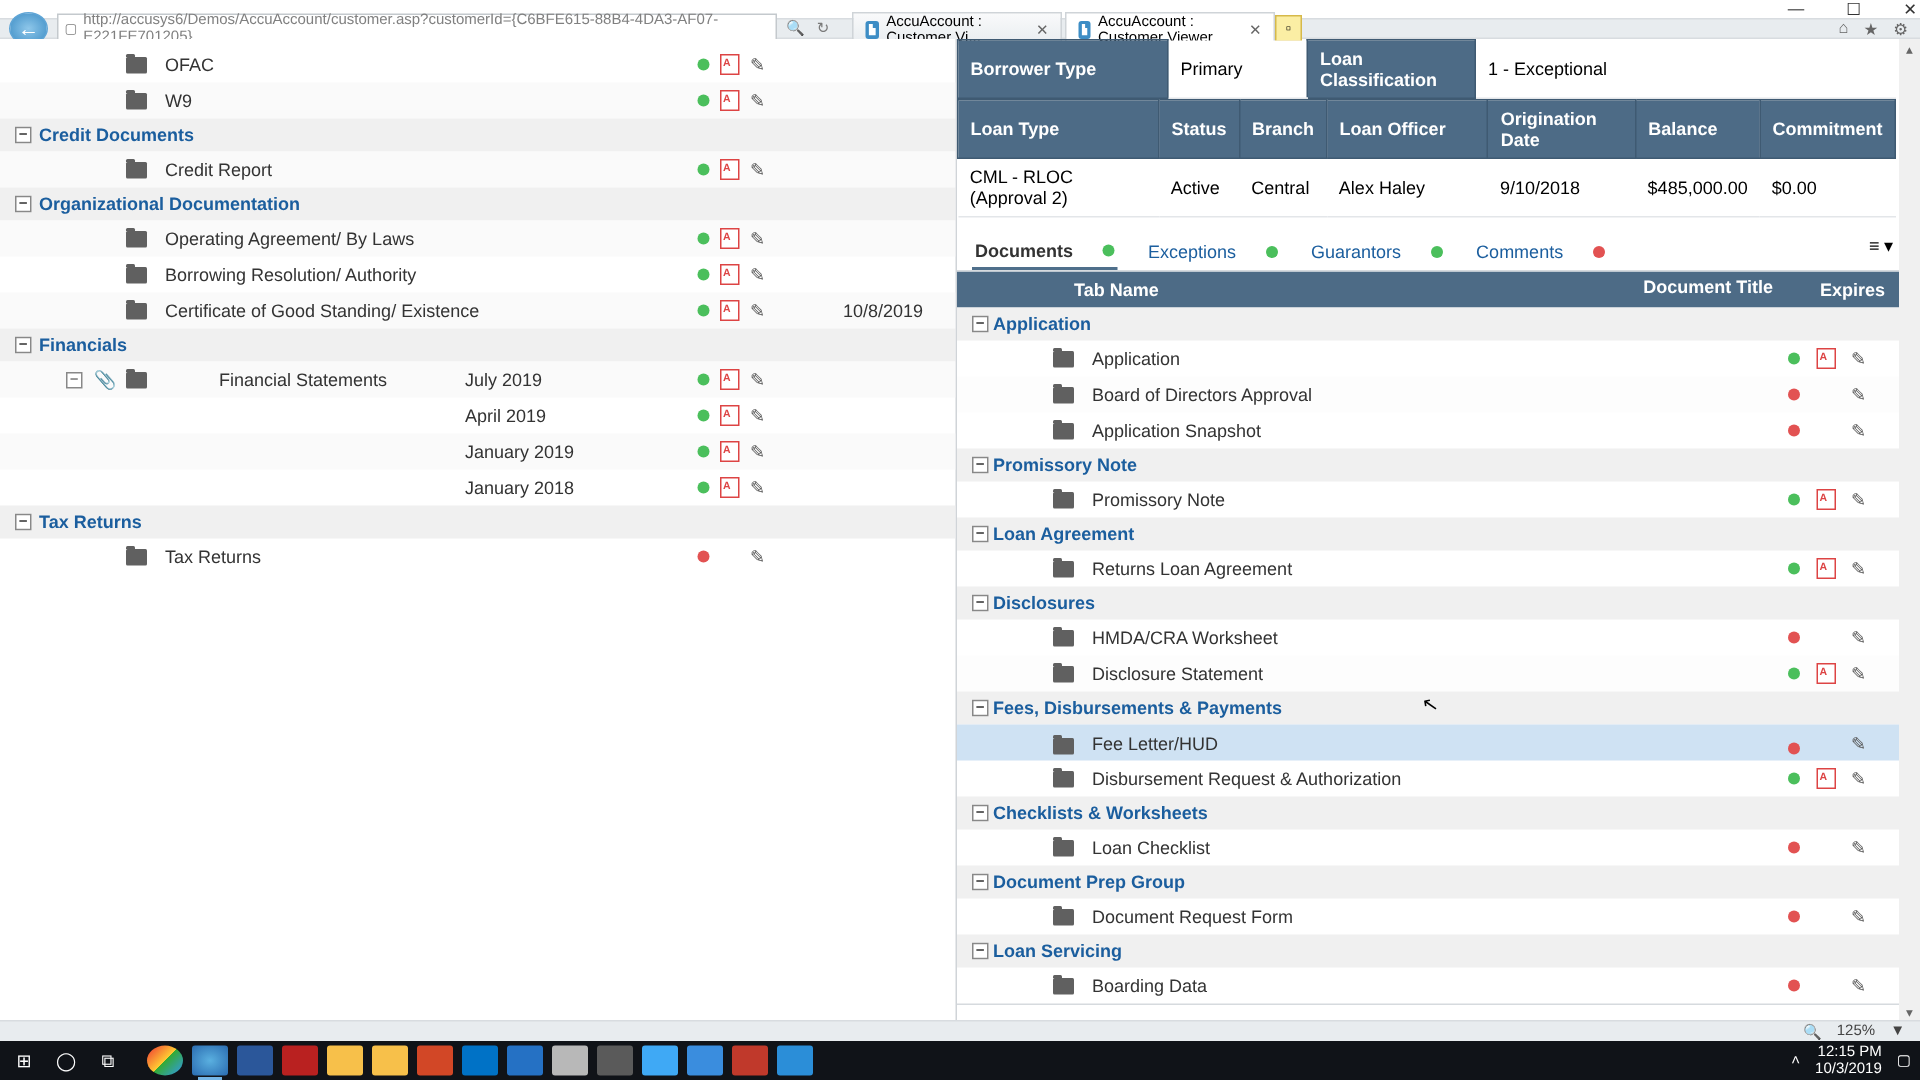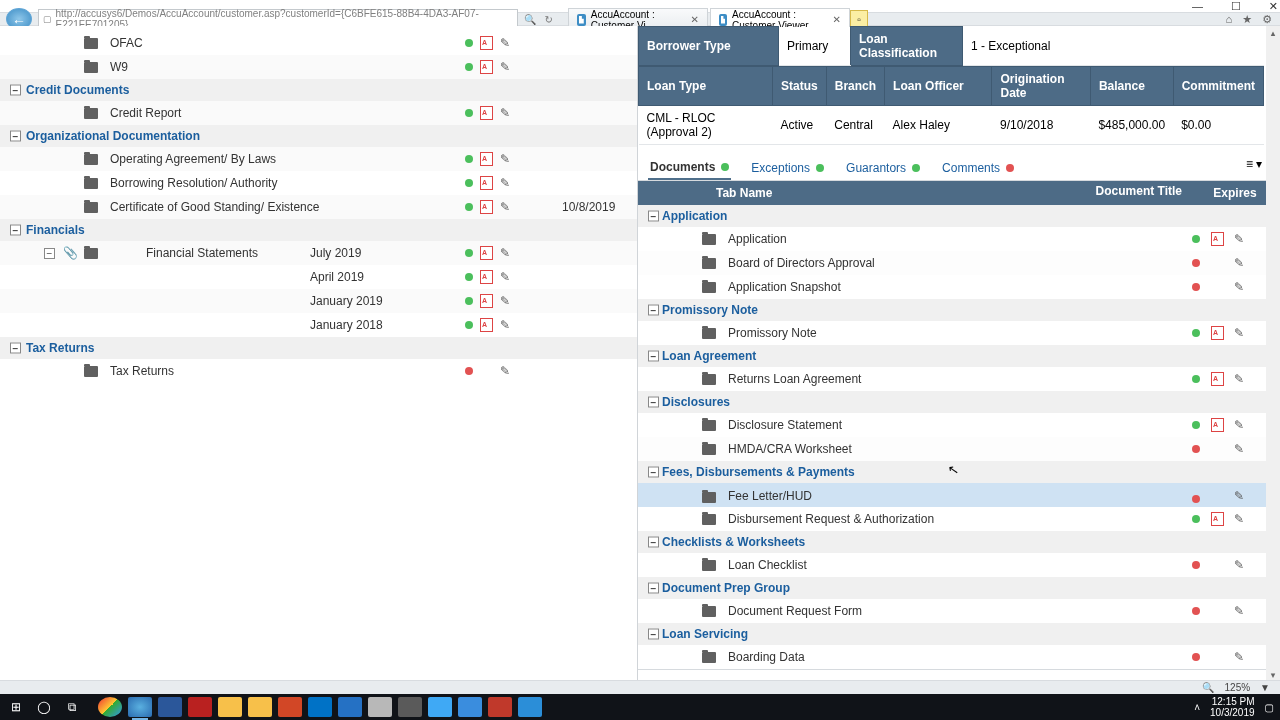--- a/index.html
+++ b/index.html
@@ -63,21 +63,21 @@
 .subrow .date { left: 310px; }
 
 
 .rtable { border-collapse: collapse; width: calc(100% - 16px); font-size: 12px; }
 .rtable th { background: #4d6b86; color: #fff; font-weight: 600; text-align: left; padding: 5px 8px; border: 1px solid #3f5a72; }
 .rtable td { padding: 5px 8px; border-bottom: 1px solid #e3e6e9; background: #fff; }
 .rwrap { padding: 0 0 4px 0; }
 
 
 .subtabs { display: flex; align-items: center; padding: 7px 10px 0 10px; gap: 18px; border-bottom: 1px solid #d6dade; position: relative; }
-.subtab { font-size: 12px; color: #1b5e9e; padding: 4px 2px; cursor: pointer; display: flex; align-items: center; gap: 6px; }
+.subtab { font-size: 12px; color: #1b5e9e; padding: 4px 2px; cursor: pointer; display: flex; align-items: center; gap: 20px; }
 .subtab.active { font-weight: 700; border-bottom: 2px solid #4f6f8b; color: #333; }
 .subtab .dot { position: static; }
 .subtabs .menu { position: absolute; right: 18px; top: 8px; font-size: 12px; cursor: pointer; display:flex; gap:3px; }
 
 
 .dthead { display: flex; background: #4d6b86; color: #fff; font-size: 12px; font-weight: 700; }
 .dthead .c1 { width: 300px; padding: 5px 8px 5px 78px; }
 .dthead .c2 { flex: 1; padding: 3px 8px; text-align: right; }
 .dthead .c3 { width: 90px; padding: 5px 8px; text-align: center; }
 .rtree { font-size: 12px; color: #333; }
@@ -256,21 +256,21 @@
           <span class="pen"></span>
         </div>
       </div>
   </div>
   <div class="right-pane">
     <div class="rwrap">
       <table class="rtable">
         <tbody>
             <tr>
           <th style="width:140px">Borrower Type</th>
-          <td style="width:72px">Primary</td>
+          <td style="width:93px">Primary</td>
           <th style="width:112px">Loan Classification</th>
           <td>1 - Exceptional</td>
         </tr>
       </tbody>
         </table>
       <table class="rtable">
         <tbody>
             <tr>
           <th style="width:140px">Loan Type</th>
           <th style="width:48px">Status</th>
@@ -352,29 +352,29 @@
         <div class="drow">
           <span class="folder"></span>
           <span class="label">Returns Loan Agreement</span>
           <span class="dot g"></span>
           <span class="pdf"></span>
           <span class="pen"></span>
         </div>
         <div class="group-head"><span class="tog">−</span>Disclosures</div>
         <div class="drow">
           <span class="folder"></span>
+          <span class="label">HMDA/CRA Worksheet</span>
+          <span class="dot r"></span>
+          <span class="pen"></span>
+        </div>
+        <div class="drow">
+          <span class="folder"></span>
           <span class="label">Disclosure Statement</span>
           <span class="dot g"></span>
           <span class="pdf"></span>
-          <span class="pen"></span>
-        </div>
-        <div class="drow">
-          <span class="folder"></span>
-          <span class="label">HMDA/CRA Worksheet</span>
-          <span class="dot r"></span>
           <span class="pen"></span>
         </div>
         <div class="group-head"><span class="tog">−</span>Fees, Disbursements &amp; Payments</div>
         <div class="drow sel">
           <span class="folder"></span>
           <span class="label">Fee Letter/HUD</span>
           <span class="dot r"></span>
           <span class="pen"></span>
         </div>
         <div class="drow">

